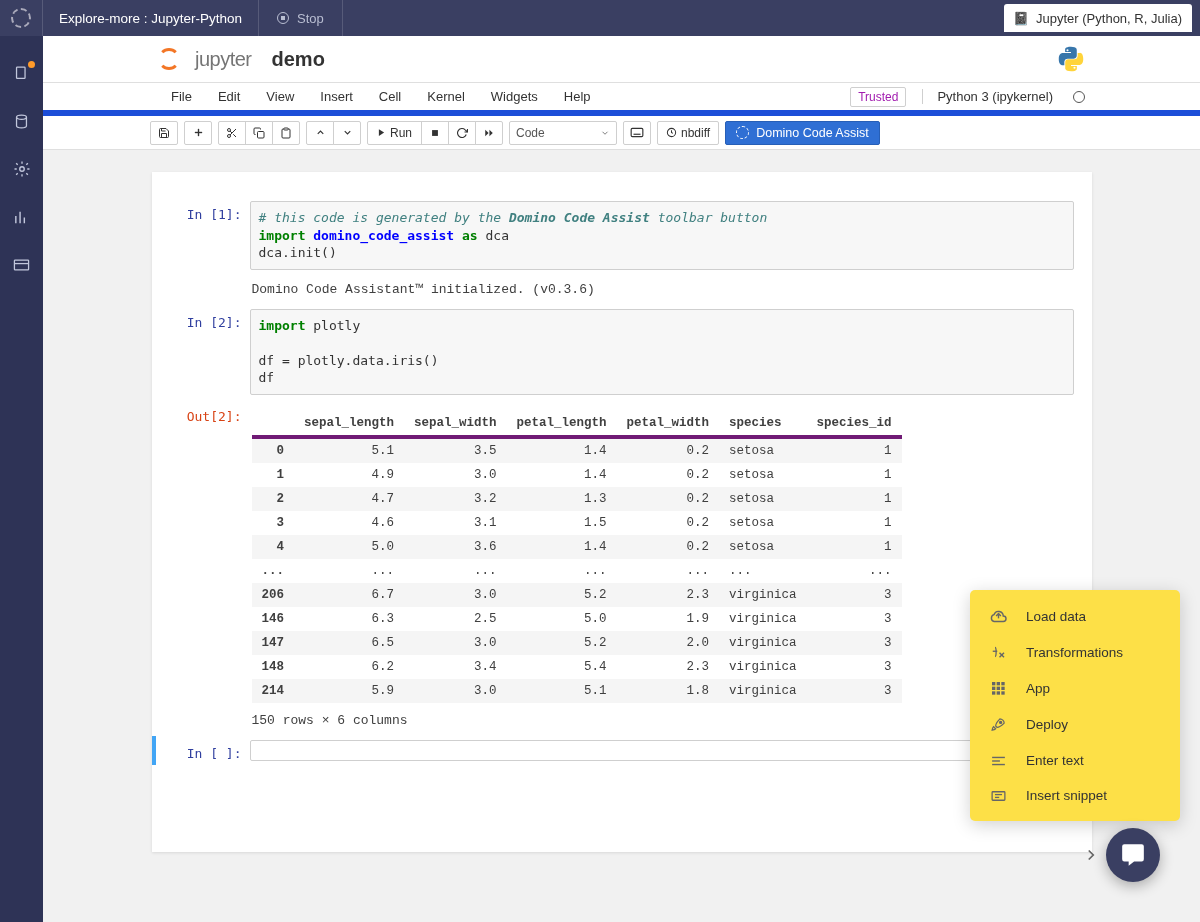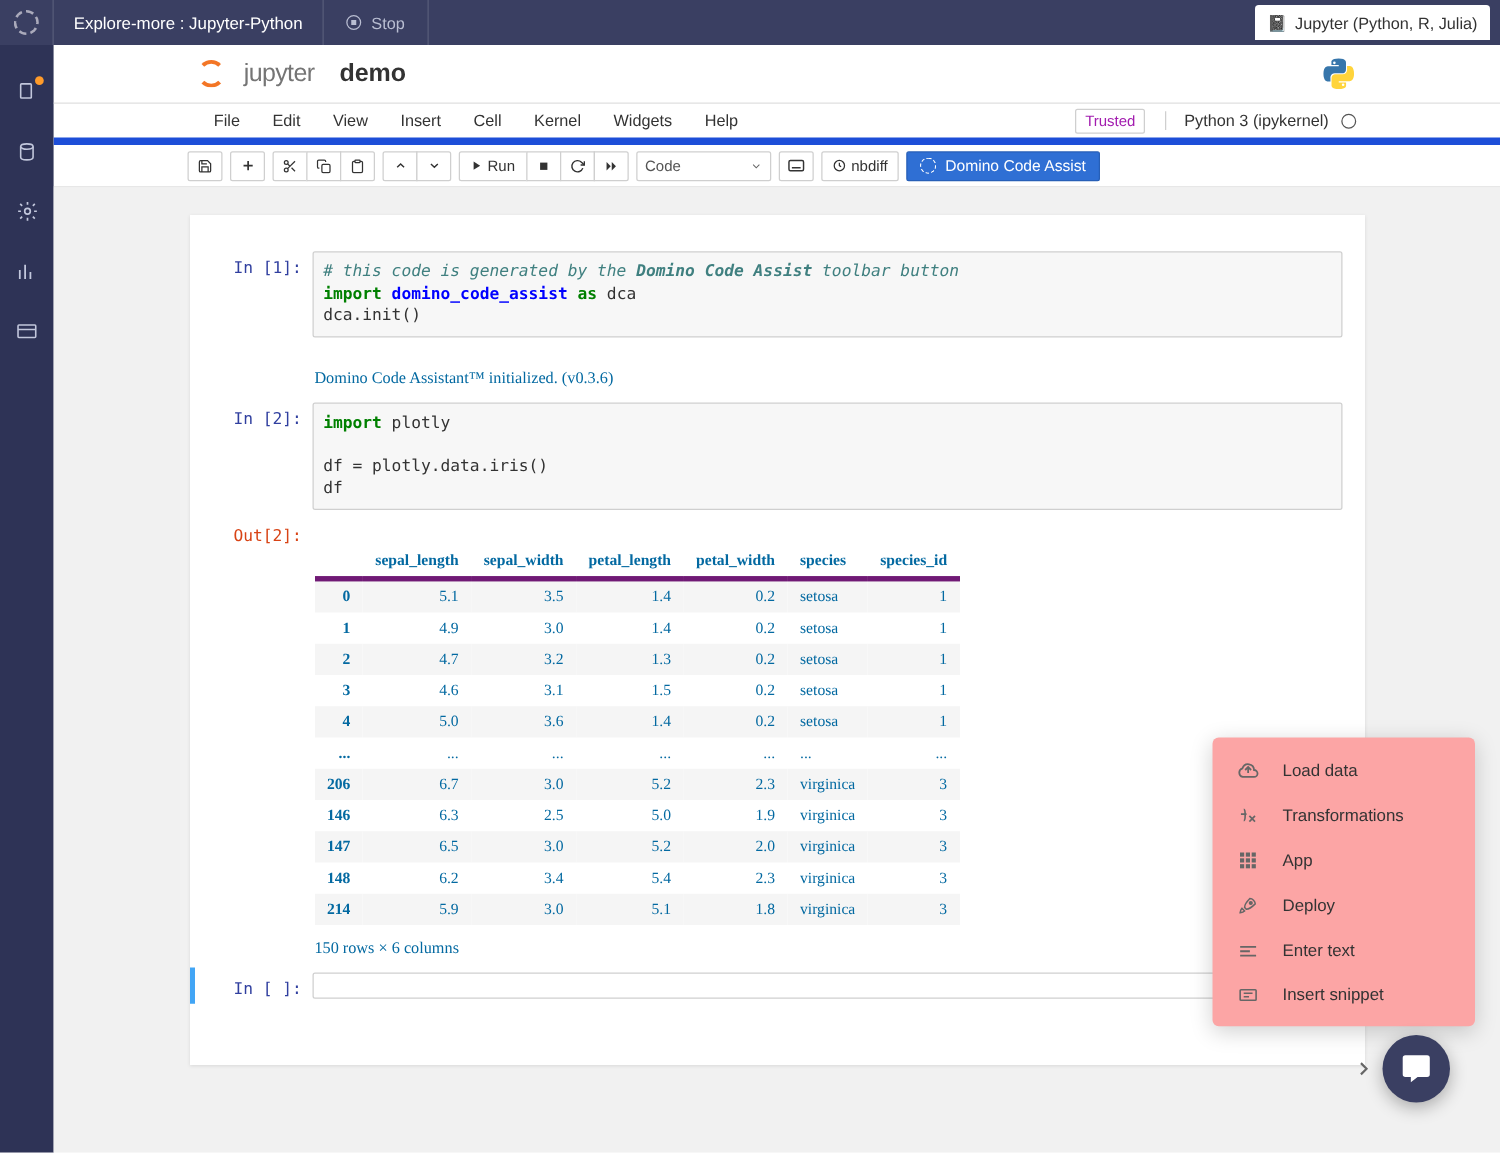--- a/index.html
+++ b/index.html
@@ -32,21 +32,21 @@
   .jup-word{color:#757575;font-size:20px;letter-spacing:-0.5px;}
   .nbname{font-size:20px;color:#333;font-weight:600;margin-left:6px;}
   .pylogo{margin-left:auto; margin-right:115px;}
   .pylogo svg{width:28px;height:28px;}
 
   
   .menubar{height:33px;border-bottom:6px solid #1d4ed8;display:flex;align-items:center;padding-left:115px;padding-right:115px;font-size:13px;color:#333;text-align:right;}
   .menubar .menuitem{padding:0 13px;cursor:default;}
   .menubar .right{margin-left:auto;display:flex;align-items:center;gap:16px;}
   .trusted{border:1px solid #cfcfcf;border-radius:2px;padding:2px 7px;color:#a21caf;font-size:12px;}
-  .kernelname{border-left:1px solid #cfcfcf;padding-left:14px;display:flex;align-items:center;gap:10px;}
+  .kernelname{border-left:1px solid #cfcfcf;padding-left:14px;display:flex;align-items:center;gap:20px;}
   .kstatus{width:12px;height:12px;border:1.5px solid #555;border-radius:50%;}
 
   
   .toolbar{height:34px;border-bottom:1px solid #dfdfdf;display:flex;align-items:center;padding-left:107px;gap:6px;}
   .tbtn{height:24px;min-width:28px;border:1px solid #cfcfcf;border-radius:2px;background:#fff;display:flex;align-items:center;justify-content:center;padding:0 5px;font-size:12px;color:#333;gap:4px;}
   .tbtn.run{padding:0 9px;}
   .tgroup{display:flex;gap:0;}
   .tgroup .tbtn{border-radius:0;margin-left:-1px;}
   .tgroup .tbtn:first-child{border-radius:2px 0 0 2px;margin-left:0;}
   .tgroup .tbtn:last-child{border-radius:0 2px 2px 0;}
@@ -57,37 +57,37 @@
   
   .nbbody{position:absolute;left:0;right:0;top:114px;bottom:0;background:#f1f1f1;overflow:auto;}
   .page{background:#fff;margin:22px auto 0 auto;width:940px;min-height:680px;box-shadow:0 1px 3px rgba(0,0,0,0.1);padding:25px 0 30px 0;}
 
   .cell{display:flex;padding:4px 18px 4px 10px;}
   .cell.active{border-left:4px solid #42a5f5;padding-left:6px;}
   .prompt{width:88px;text-align:right;padding:6px 8px 0 0;font-family:Menlo,Consolas,monospace;font-size:13px;color:#303f9f;flex-shrink:0;}
   .prompt.out{color:#d84315;}
   .inputarea{flex:1;border:1px solid #cfcfcf;border-radius:2px;background:#f7f7f7;padding:7px 8px;font-family:Menlo,Consolas,monospace;font-size:13px;line-height:1.35;white-space:pre;}
   .inputarea.empty{min-height:18px;background:#fff;}
-  .outline{flex:1;padding:4px 2px;font-family:Liberation Serif, serif;font-size:13px;color:#0369a1;margin-top:12px;}
+  .outline{flex:1;padding:4px 2px;font-family:Liberation Mono, monospace;font-size:13px;color:#404040;}
 
   .c-comment{color:#408080;font-style:italic;}
   .c-key{color:#008000;font-weight:bold;}
   .c-mod{color:#0000ff;font-weight:bold;}
 
   
   table.df{border-collapse:collapse;font-size:12.5px;margin-top:4px;}
   table.df th, table.df td{padding:5px 10px;text-align:right;border:none;}
   table.df thead th{font-weight:700;border-bottom:4px solid #701a75;}
   table.df tbody th{font-weight:700;text-align:right;}
   table.df tbody tr:nth-child(odd){background:#f5f5f5;}
   table.df td.sp, table.df th.sp{text-align:left;}
   .df-dims{font-size:13px;margin-top:10px;}
 
   
-  .floatmenu{position:absolute;right:20px;top:590px;width:210px;background:#fca5a5;border-radius:5px;box-shadow:0 4px 18px rgba(0,0,0,0.18);padding:8px 0;}
+  .floatmenu{position:absolute;right:20px;top:590px;width:210px;background:#fde047;border-radius:5px;box-shadow:0 4px 18px rgba(0,0,0,0.18);padding:8px 0;}
   .fm-item{display:flex;align-items:center;gap:18px;padding:10px 18px;font-size:13.5px;color:#333;}
   .fm-icon{width:20px;color:#666;display:flex;align-items:center;justify-content:center;}
 
   
   .chatfab{position:absolute;right:40px;bottom:40px;width:54px;height:54px;border-radius:50%;background:#3a3f62;display:flex;align-items:center;justify-content:center;box-shadow:0 4px 14px rgba(0,0,0,0.3);}
   .chatfab svg{fill:#fff;}
   .fab-arrow{position:absolute;right:100px;bottom:58px;color:#555;}
 
   svg{display:block;}
 </style>

